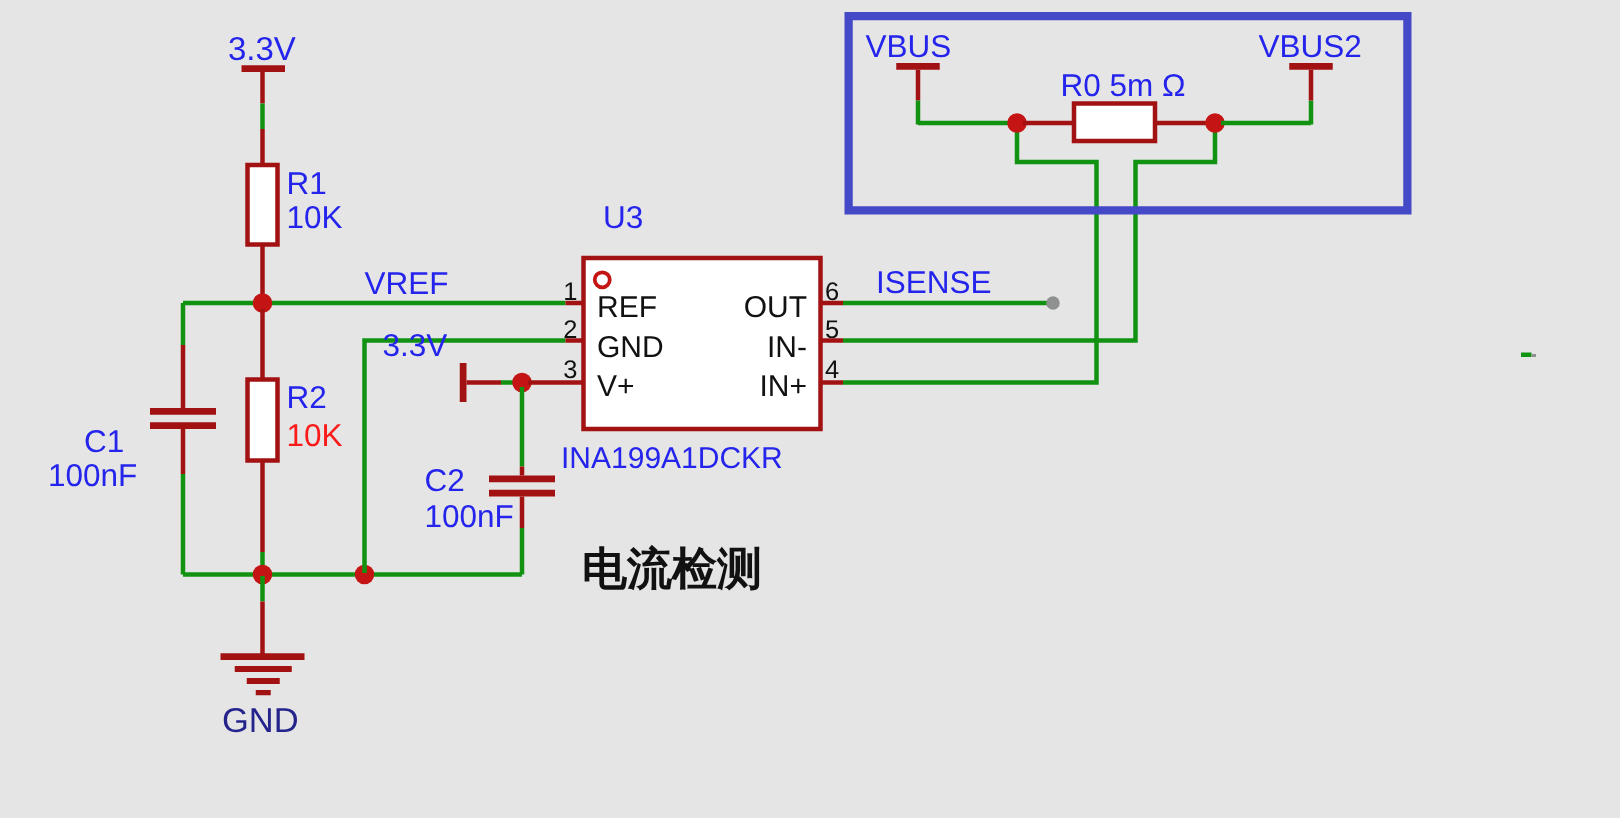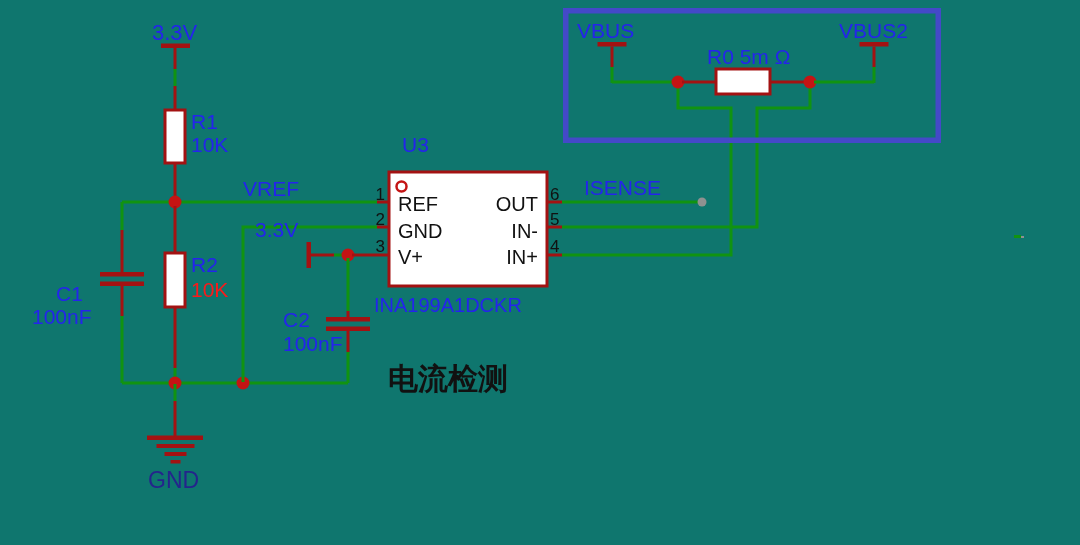--- a/index.html
+++ b/index.html
@@ -1,16 +1,16 @@
 <!DOCTYPE html>
 <html style="--wire-green: #119311; --wire-red: #a31212; --junction: #c41414; --label-blue: #2424ec; --value-red: #fa1a1a; --gnd-navy: #24248c; --box-blue: #4449c8; --text-black: #111111; --open-end-gray: #8f9190;"><head>
 <meta charset="utf-8">
 <style>
   html,body{margin:0;padding:0;background:#ffffff;}
-  .stage{position:relative;width:1080px;height:545px;background:#0f766e;overflow:hidden;
+  .stage{position:relative;width:1080px;height:545px;background:#e5e5e5;overflow:hidden;
          font-family:"Liberation Sans",sans-serif;}
   svg{display:block}
   
   .wg{stroke:var(--wire-green);stroke-width:3;fill:none;}
   .wr{stroke:var(--wire-red);stroke-width:3;fill:none;}
   
   .body{stroke:var(--wire-red);stroke-width:3;fill:#ffffff;}
   .plate{fill:var(--wire-red);}
   .pwrbar{fill:var(--wire-red);}
   .dot{fill:var(--junction);}

